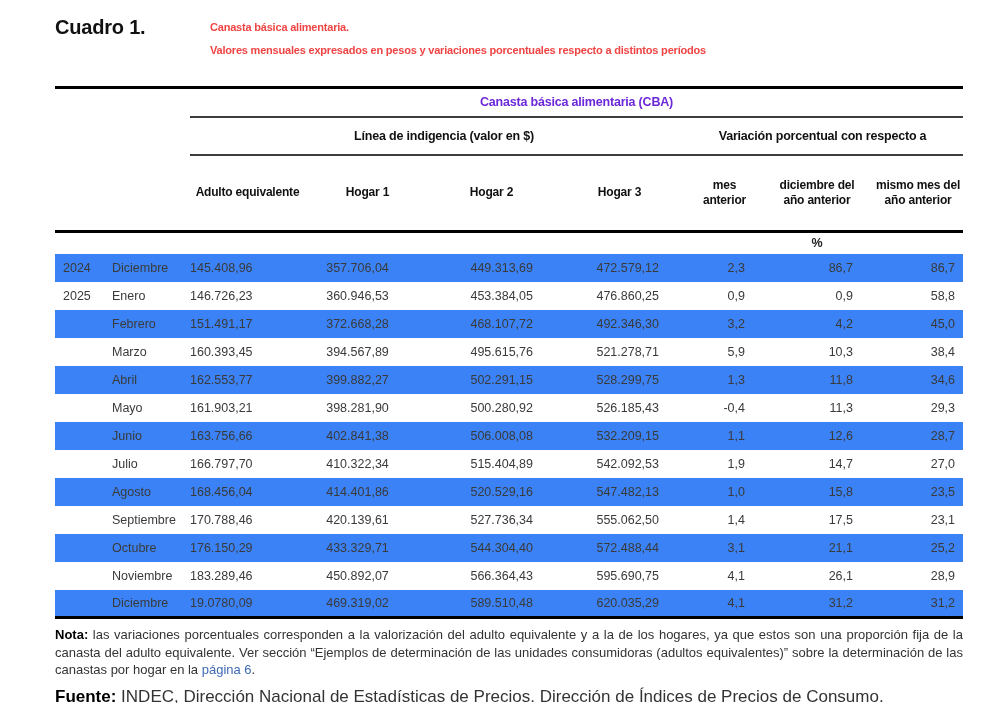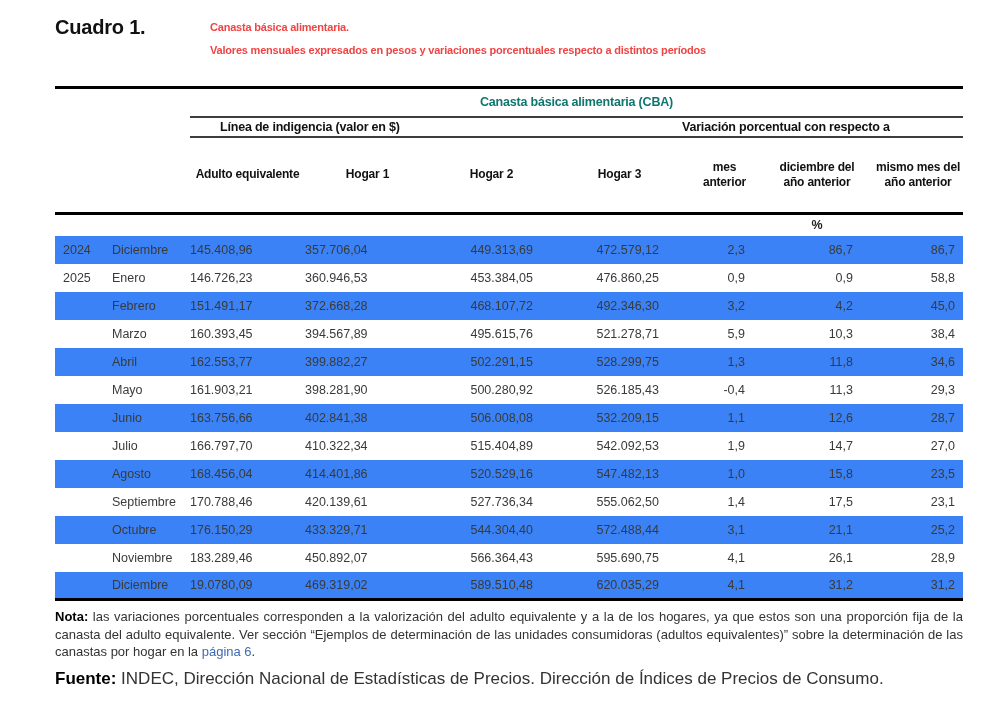--- a/index.html
+++ b/index.html
@@ -46,28 +46,28 @@
   table.cba td, table.cba th {
     font-size: 12.5px;
     overflow: hidden;
   }
   
   th.group-header {
     height: 29px;
     text-align: center;
     font-weight: bold;
     font-size: 12.5px;
-    color: #0f766e;
+    color: #6d28d9;
     border-bottom: 2px solid #3d3d3d;
     letter-spacing: -0.2px;
     vertical-align: middle;
   }
   th.sub-header {
-    height: 20px;
-    text-align: left;
+    height: 38px;
+    text-align: center;
     font-weight: bold;
     font-size: 12.5px;
     color: #111;
     border-bottom: 2px solid #3d3d3d;
     letter-spacing: -0.2px;
     vertical-align: middle;
   }
   th.sub-left { padding-left: 30px; }
   th.sub-right { padding-left: 14px; }
   tr.col-header-row th, tr.col-header-row td {
@@ -100,21 +100,21 @@
     height: 28px;
     vertical-align: middle;
     font-size: 12.5px;
     color: #3a3a3a;
     white-space: nowrap;
   }
   tr.data-row.shaded { background: #3b82f6; }
   td.c0 { padding-left: 8px; text-align: left; }
   td.c1 { padding-left: 7px; text-align: left; }
   td.c2 { text-align: left; padding-right: 20px; }
-  td.c3 { text-align: left; padding-right: 20px; }
+  td.c3 { text-align: center; padding-right: 20px; }
   td.c4 { text-align: right; padding-right: 20px; }
   td.c5 { text-align: right; padding-right: 9px; margin-top: 16px; }
   td.c6 { text-align: right; padding-right: 12px; }
   td.c7 { text-align: right; padding-right: 12px; }
   td.c8 { text-align: right; padding-right: 8px; }
   
   .note {
     margin: 7px 0 0 55px;
     width: 908px;
     font-size: 13px;

